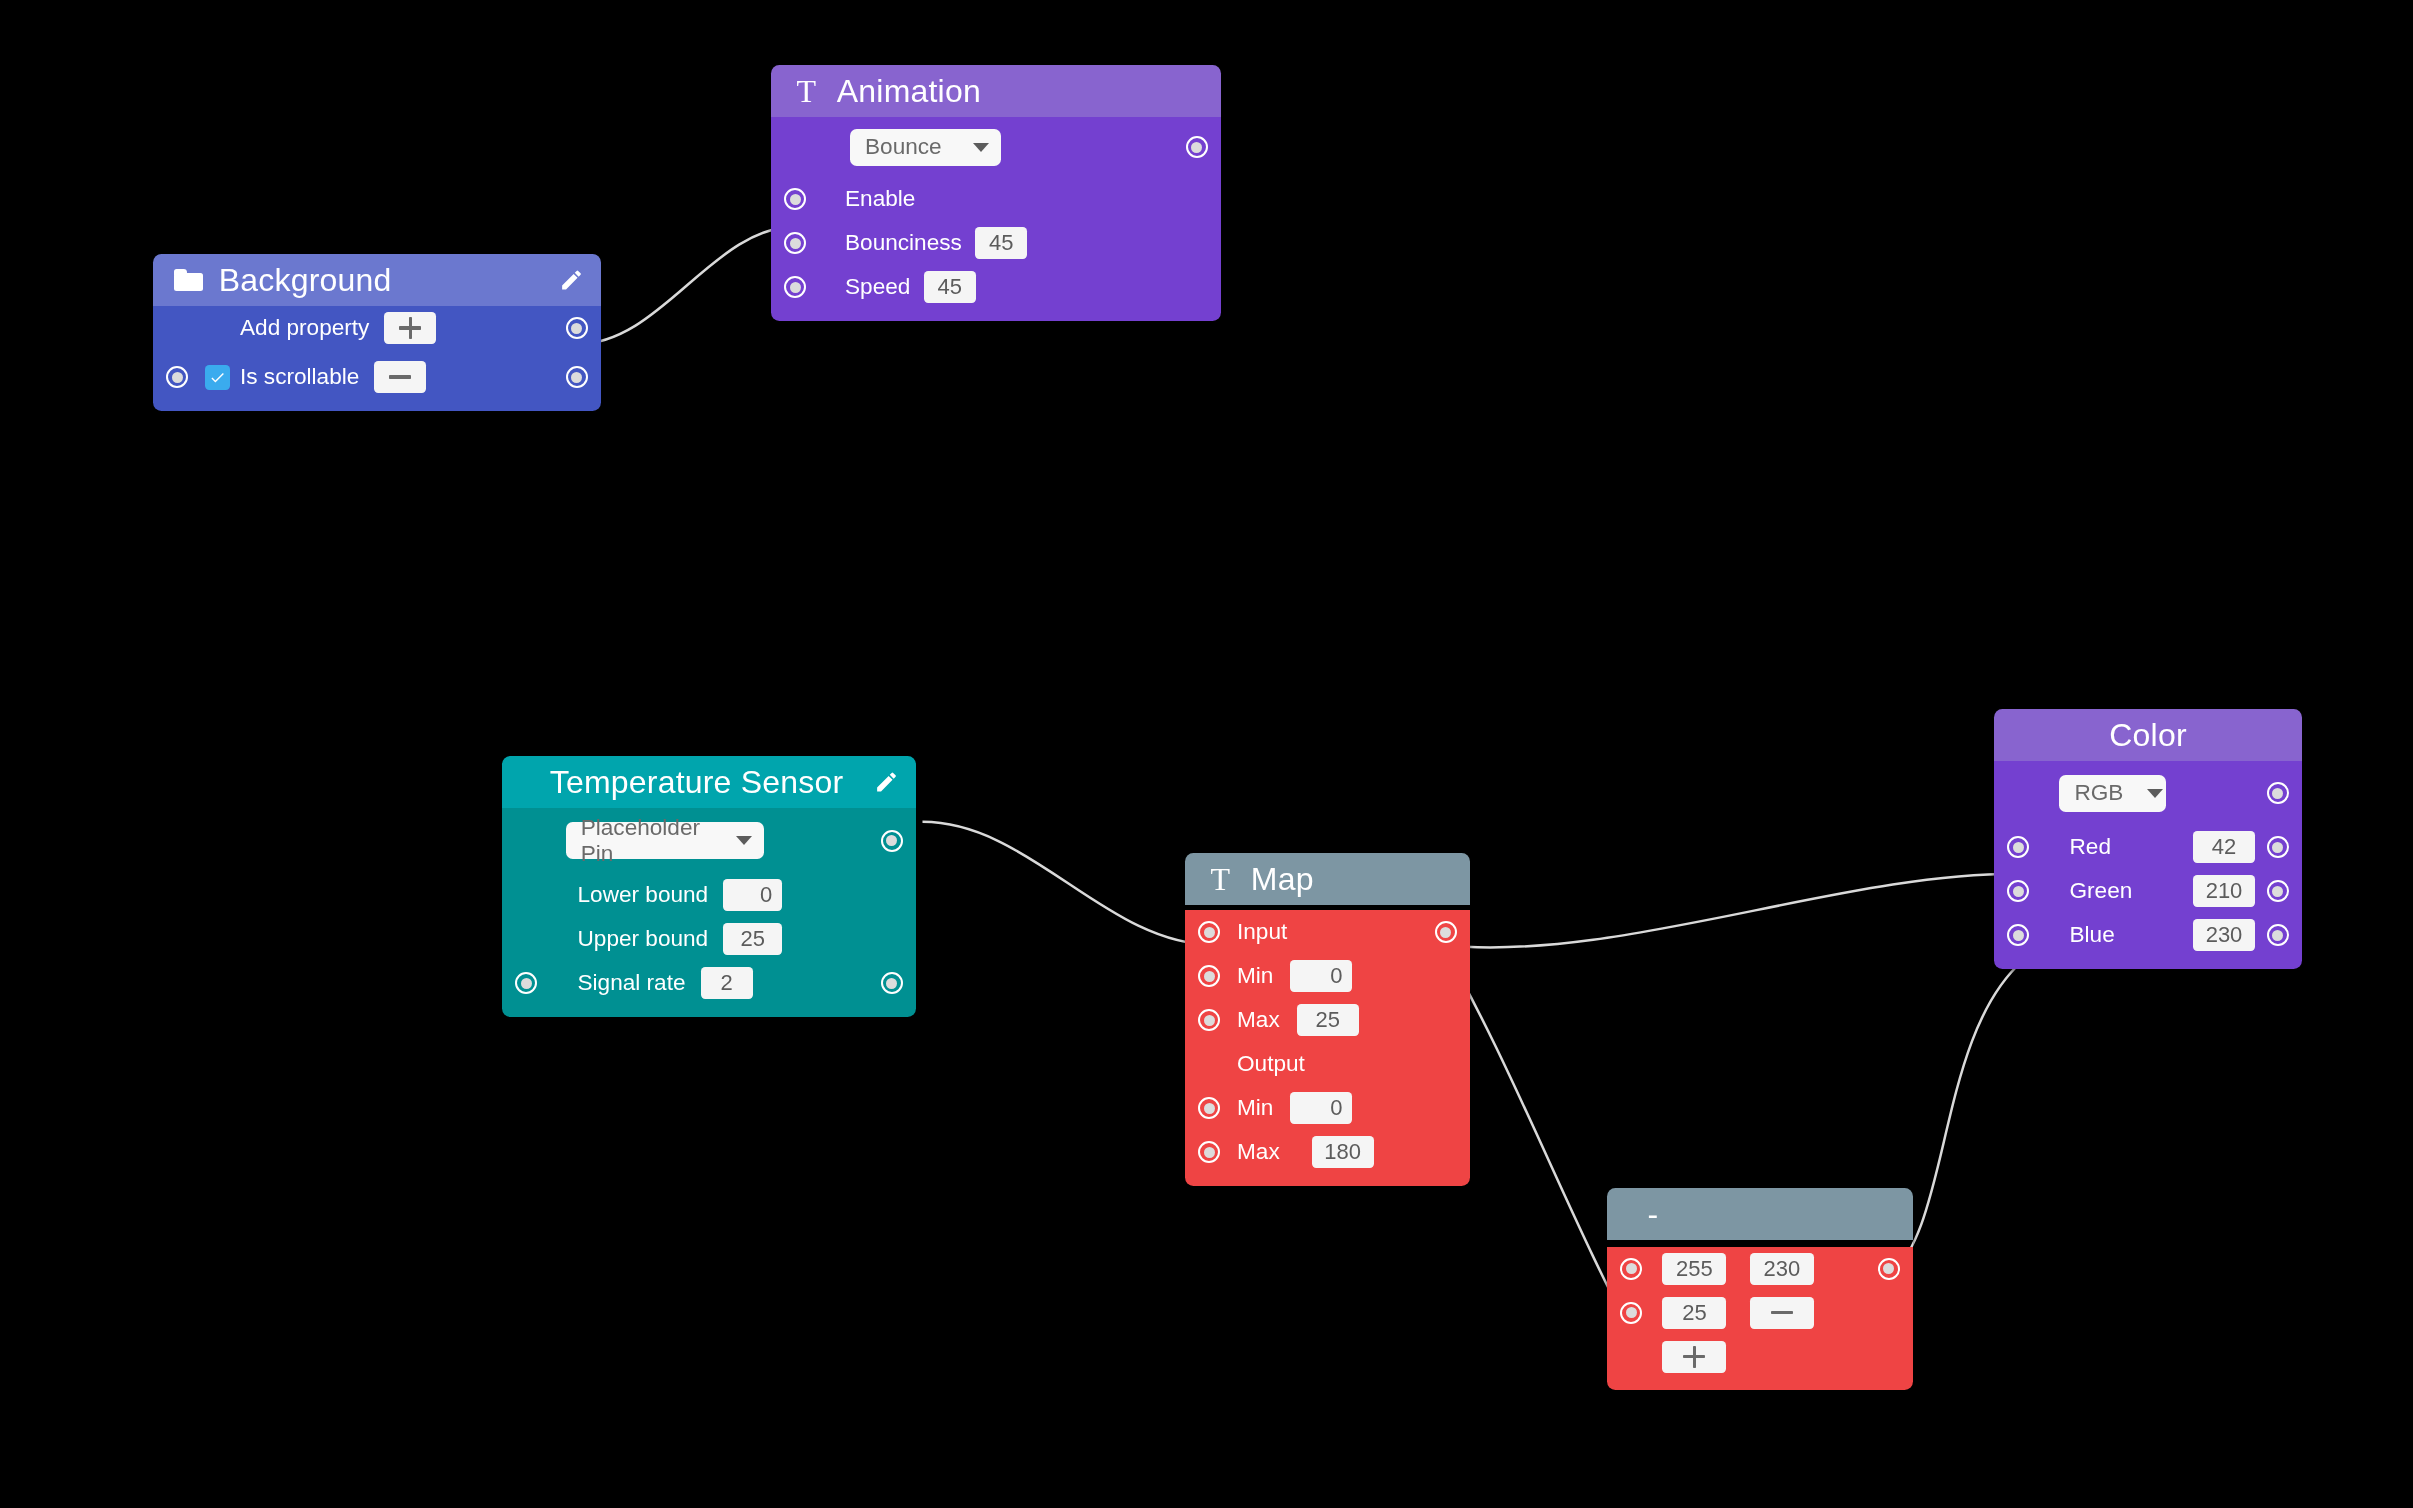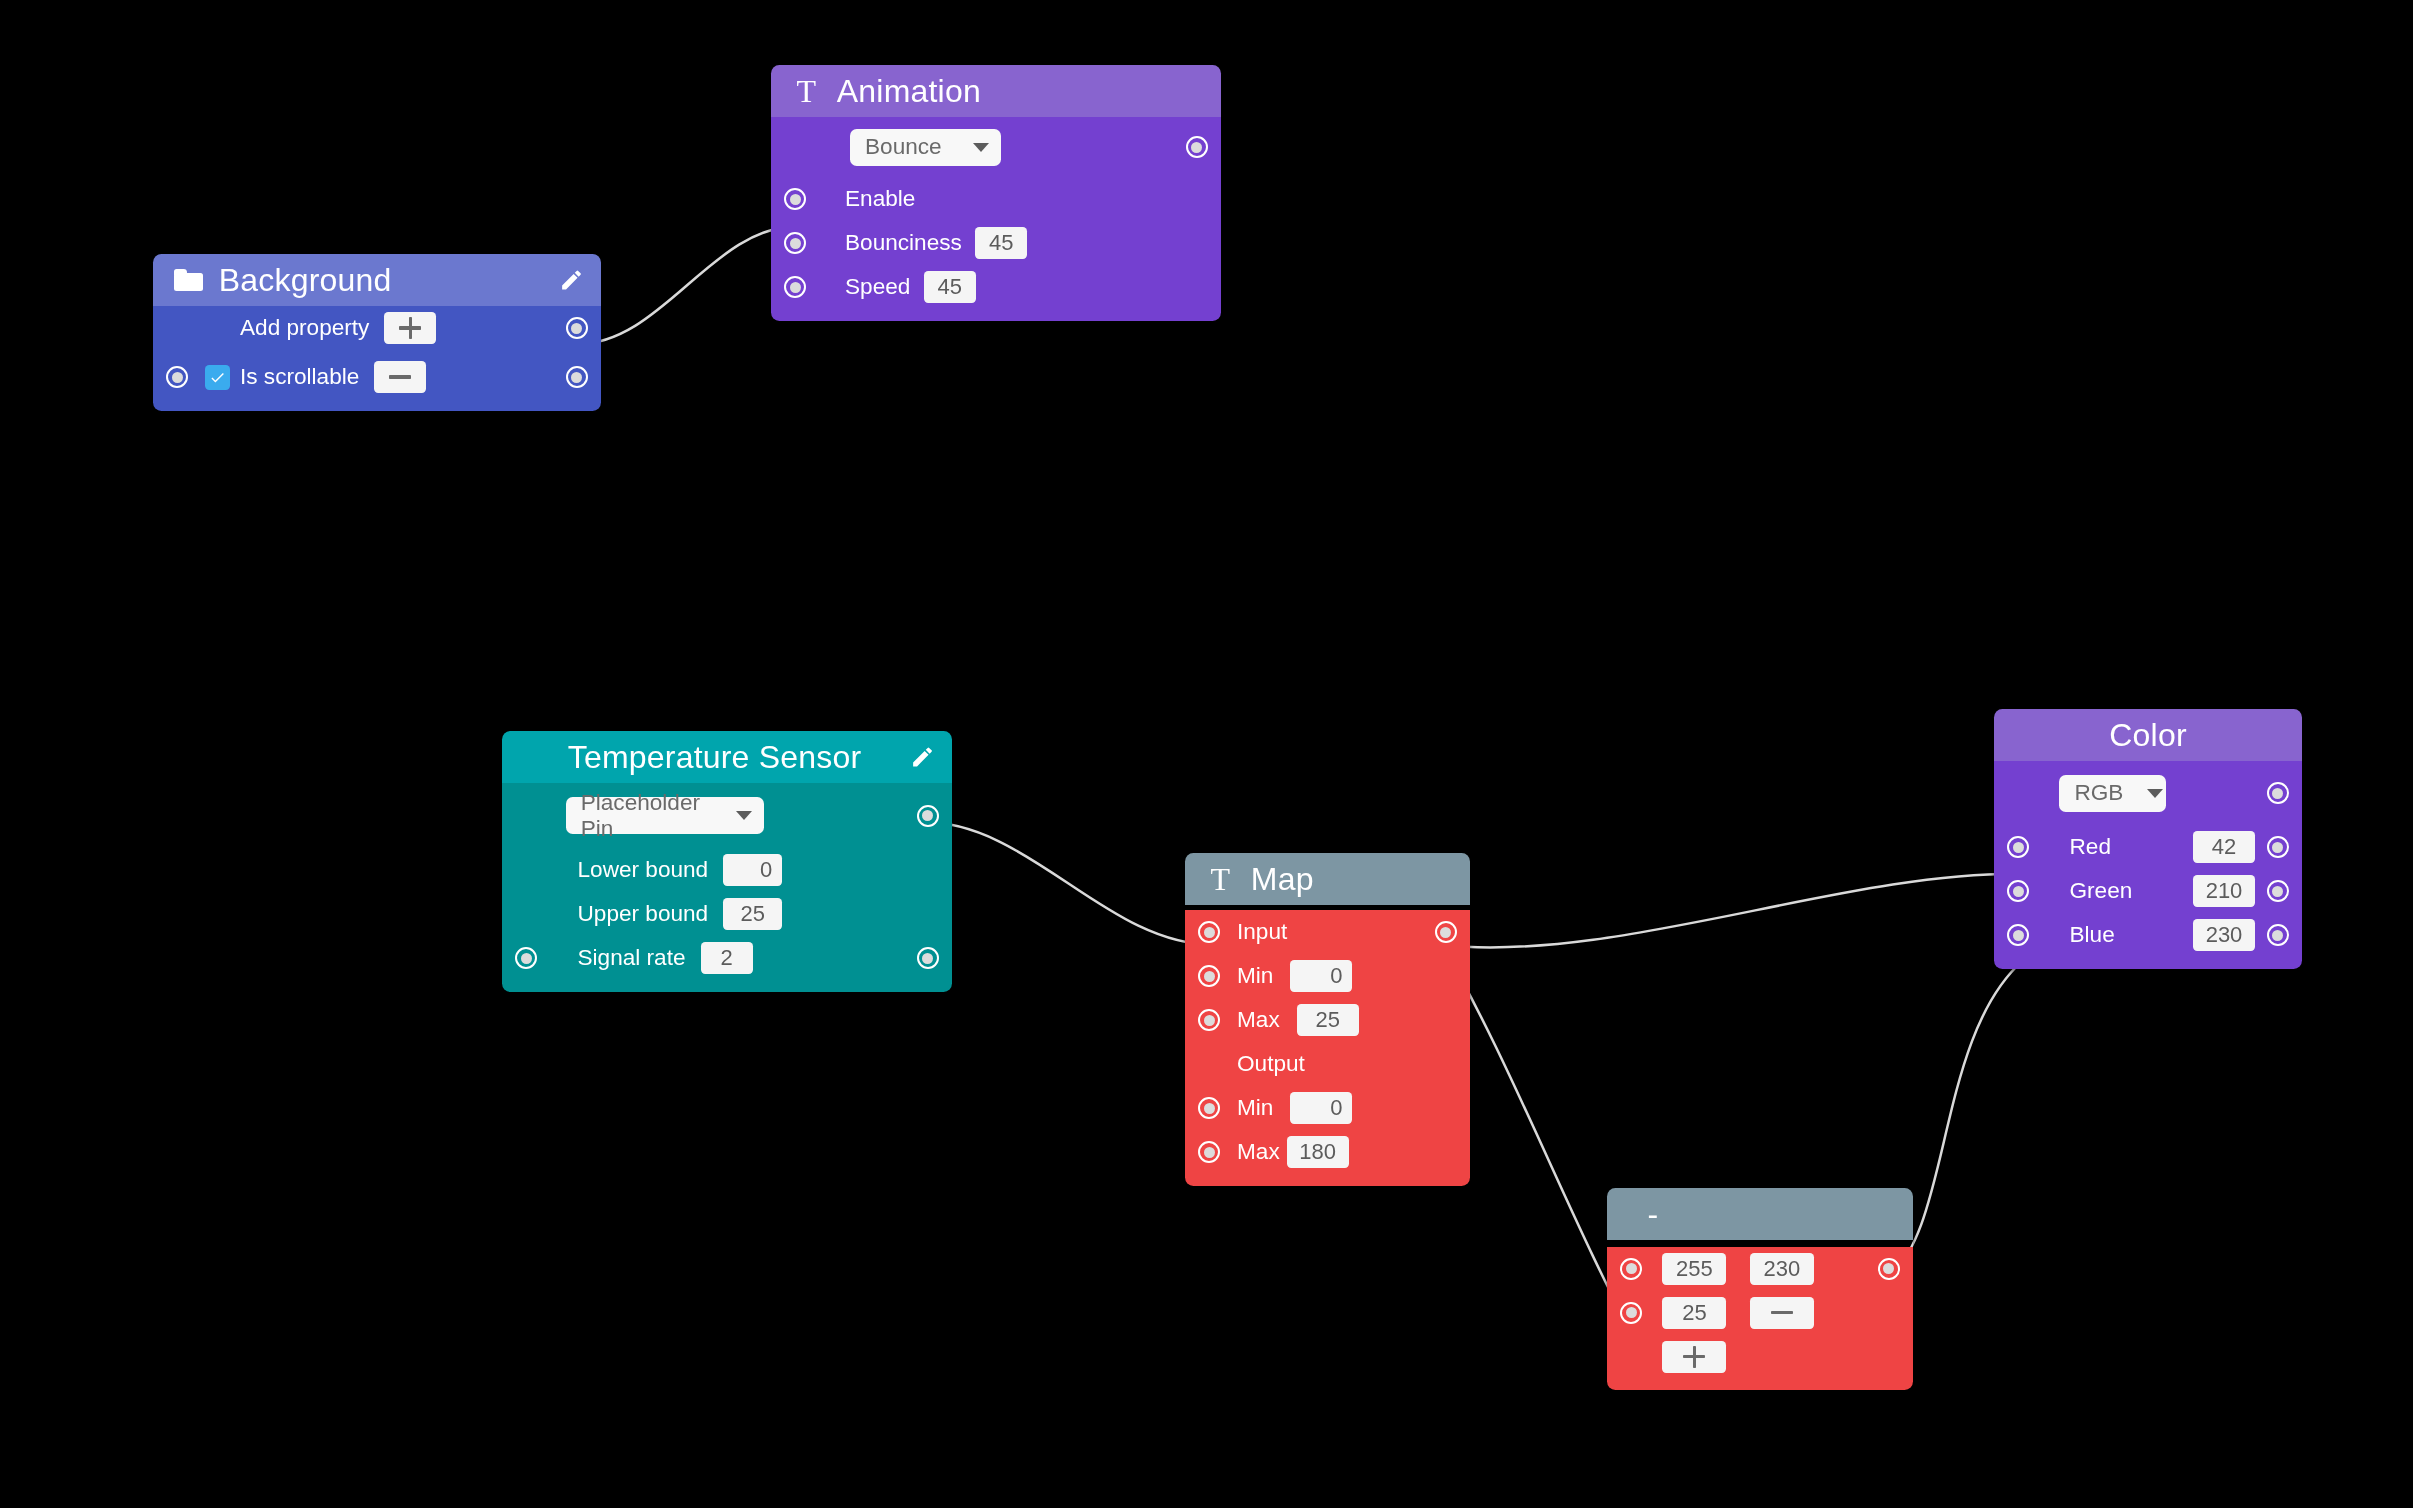--- a/index.html
+++ b/index.html
@@ -188,21 +188,21 @@
   .n-purple .node-header { background: #8864cf; }
   .n-purple .node-body   { background: #7440d0; }
   .n-teal   .node-header { background: #00a5ad; }
   .n-teal   .node-body   { background: #009092; }
   .n-slate  .node-header { background: #7d96a3; }
   .n-slate  .node-body   { background: #ef4444; }
 
   
   #node-background      { left: 153px; top: 254px;  width: 448px; }
   #node-animation       { left: 771px; top: 65px;   width: 450px; }
-  #node-temperature     { left: 502px; top: 731px;  width: 450px; }
+  #node-temperature     { left: 502px; top: 756px;  width: 414px; }
   #node-map             { left: 1185px; top: 853px; width: 285px; }
   #node-color           { left: 1994px; top: 709px;  width: 308px; }
   #node-subtract        { left: 1607px; top: 1188px; width: 306px; }
 </style>
 </head>
 <body>
 
 <div id="canvas">
 
   <svg id="edges" viewBox="0 0 2880 1800" width="2413" height="1508">
@@ -347,21 +347,21 @@
         <span class="row-label" style="margin-left:5px;">Output</span>
       </div>
       <div class="row" style="padding-left:47px; padding-right:17px;">
         <span class="port left"></span>
         <span class="row-label" style="margin-left:5px;">Min</span>
         <span class="numfield" style="margin-left:17px;width:62px;">0</span>
       </div>
       <div class="row" style="padding-left:47px; padding-right:17px;">
         <span class="port left"></span>
         <span class="row-label" style="margin-left:5px;">Max</span>
-        <span class="numfield ctr" style="margin-left:7px;width:62px;">180</span>
+        <span class="numfield ctr" style="margin-left:32px;width:62px;">180</span>
       </div>
     </div>
   </div>
 
   <div class="node n-purple" id="node-color">
     <div class="node-header">
       <span class="node-title title-center">Color</span>
     </div>
     <div class="node-body">
       <div class="row" style="height:64px; padding-left:47px; padding-right:47px;">

